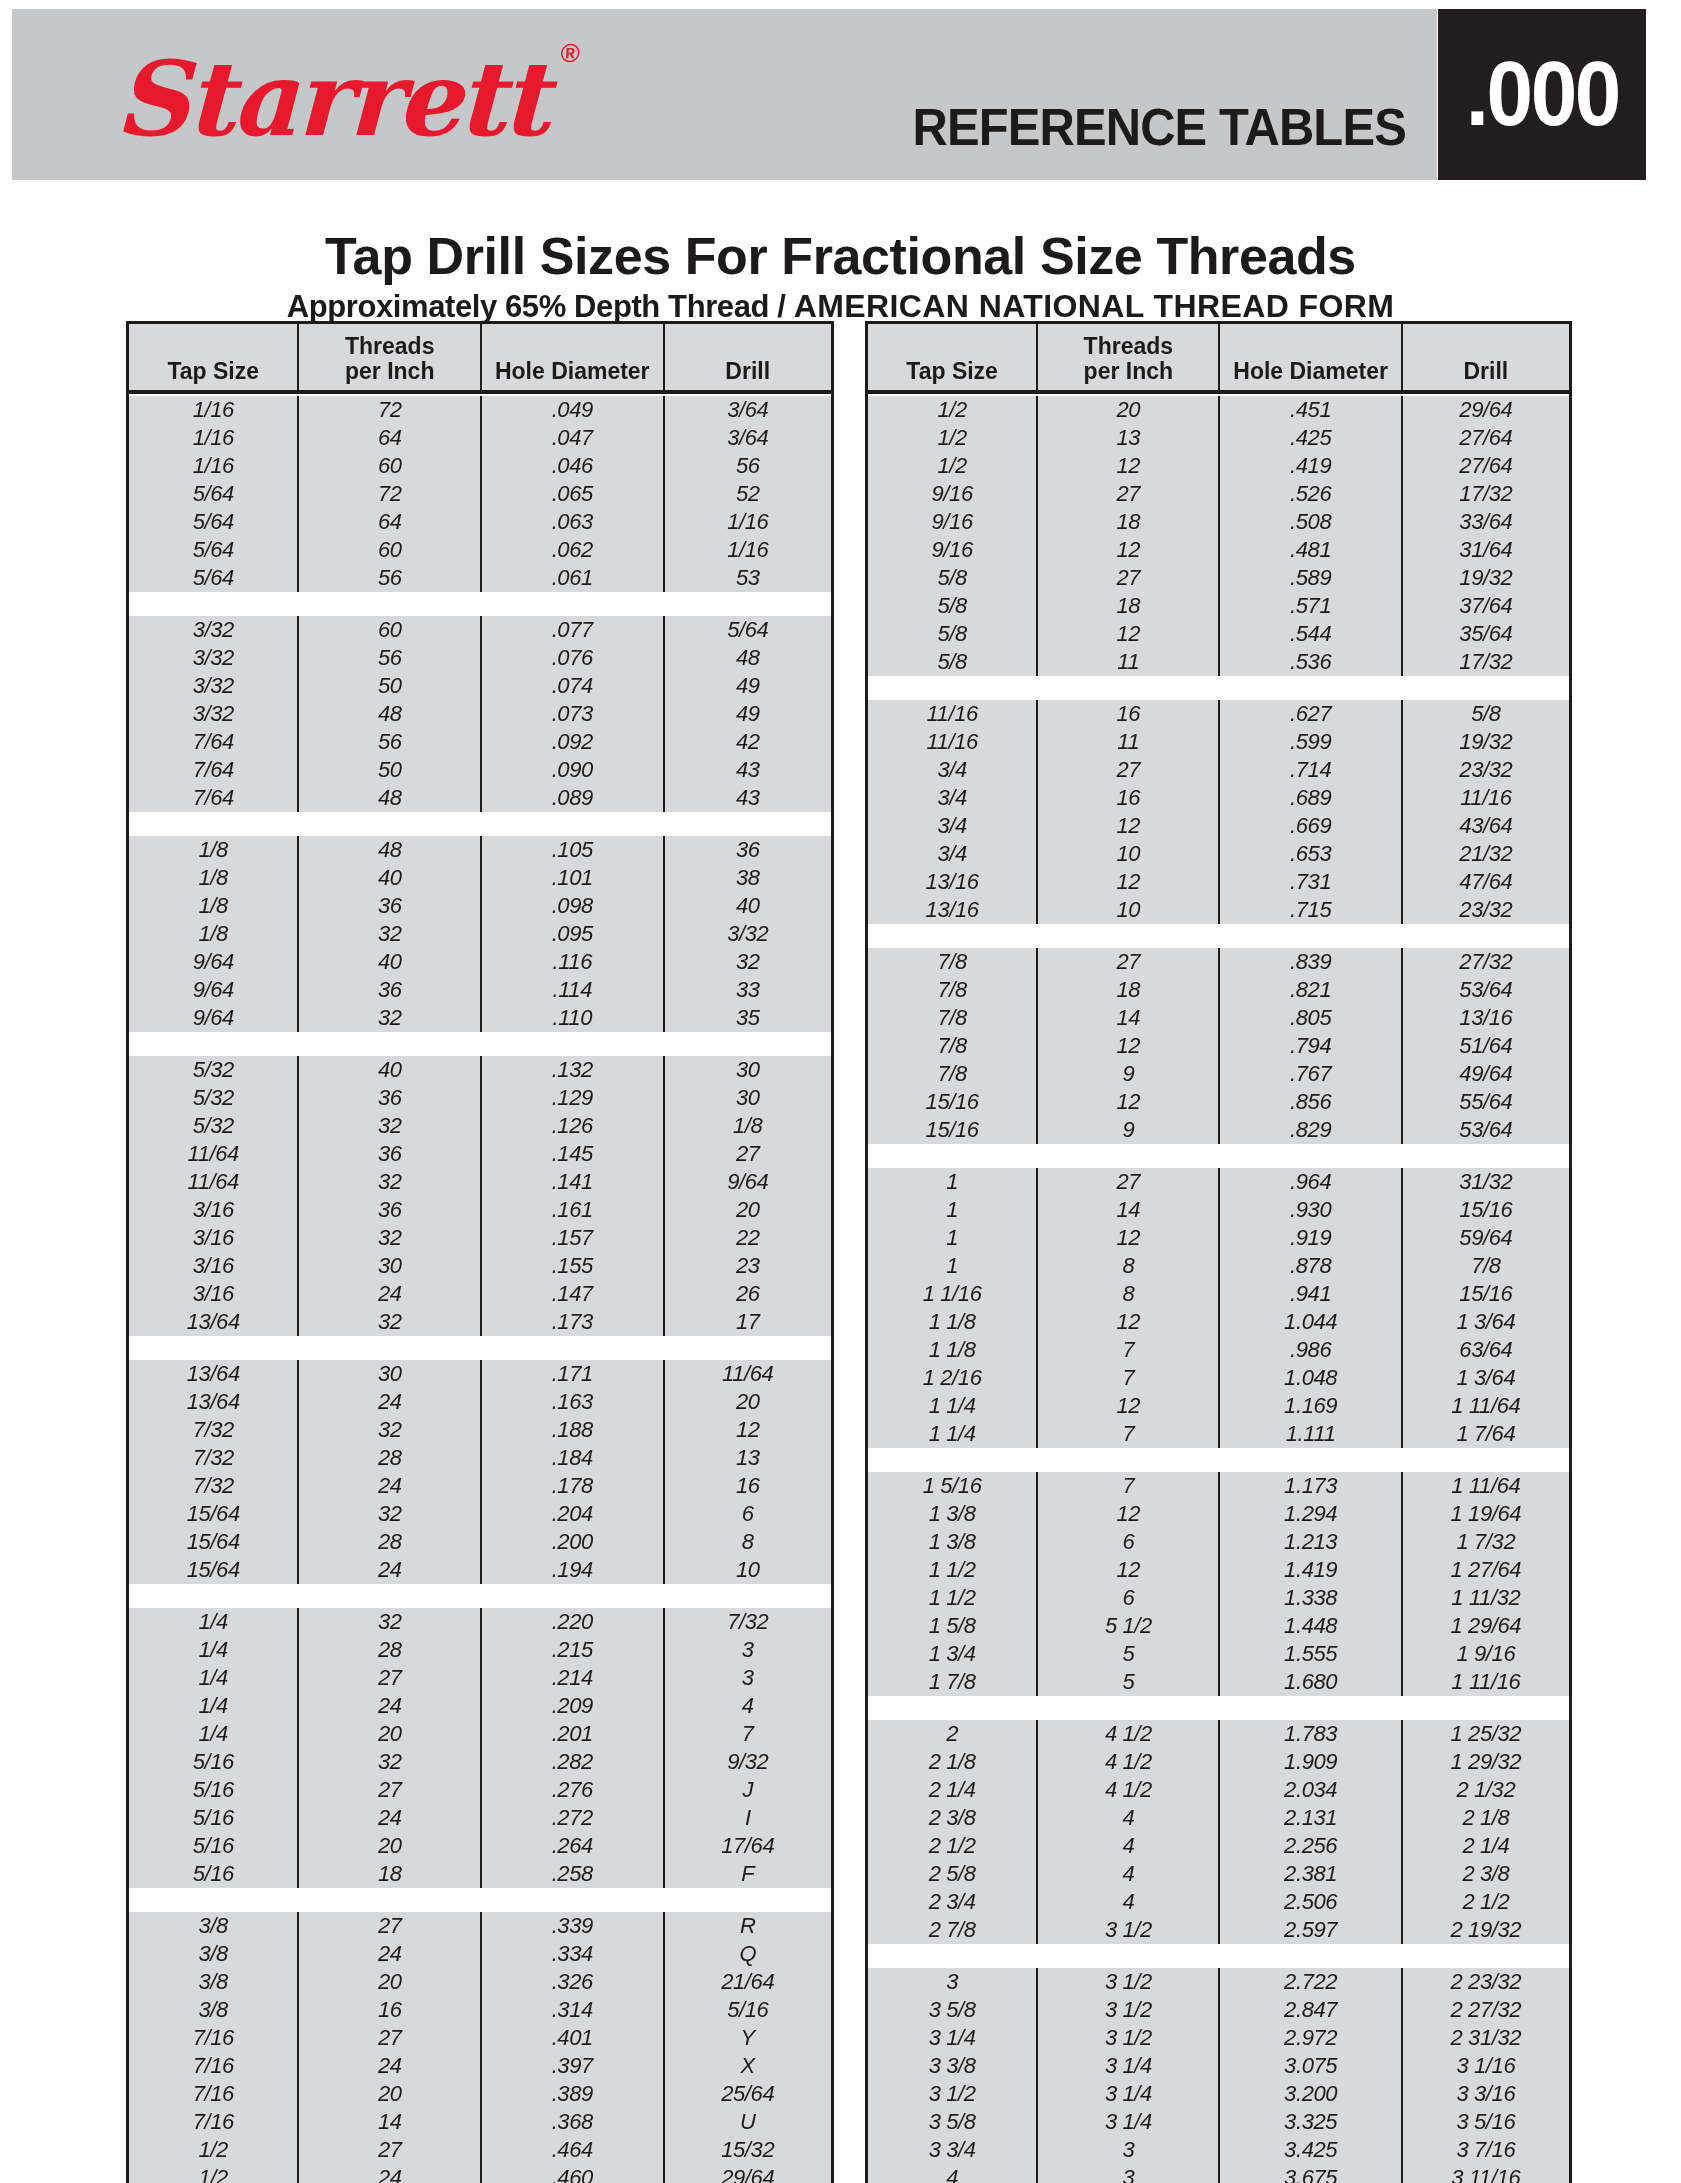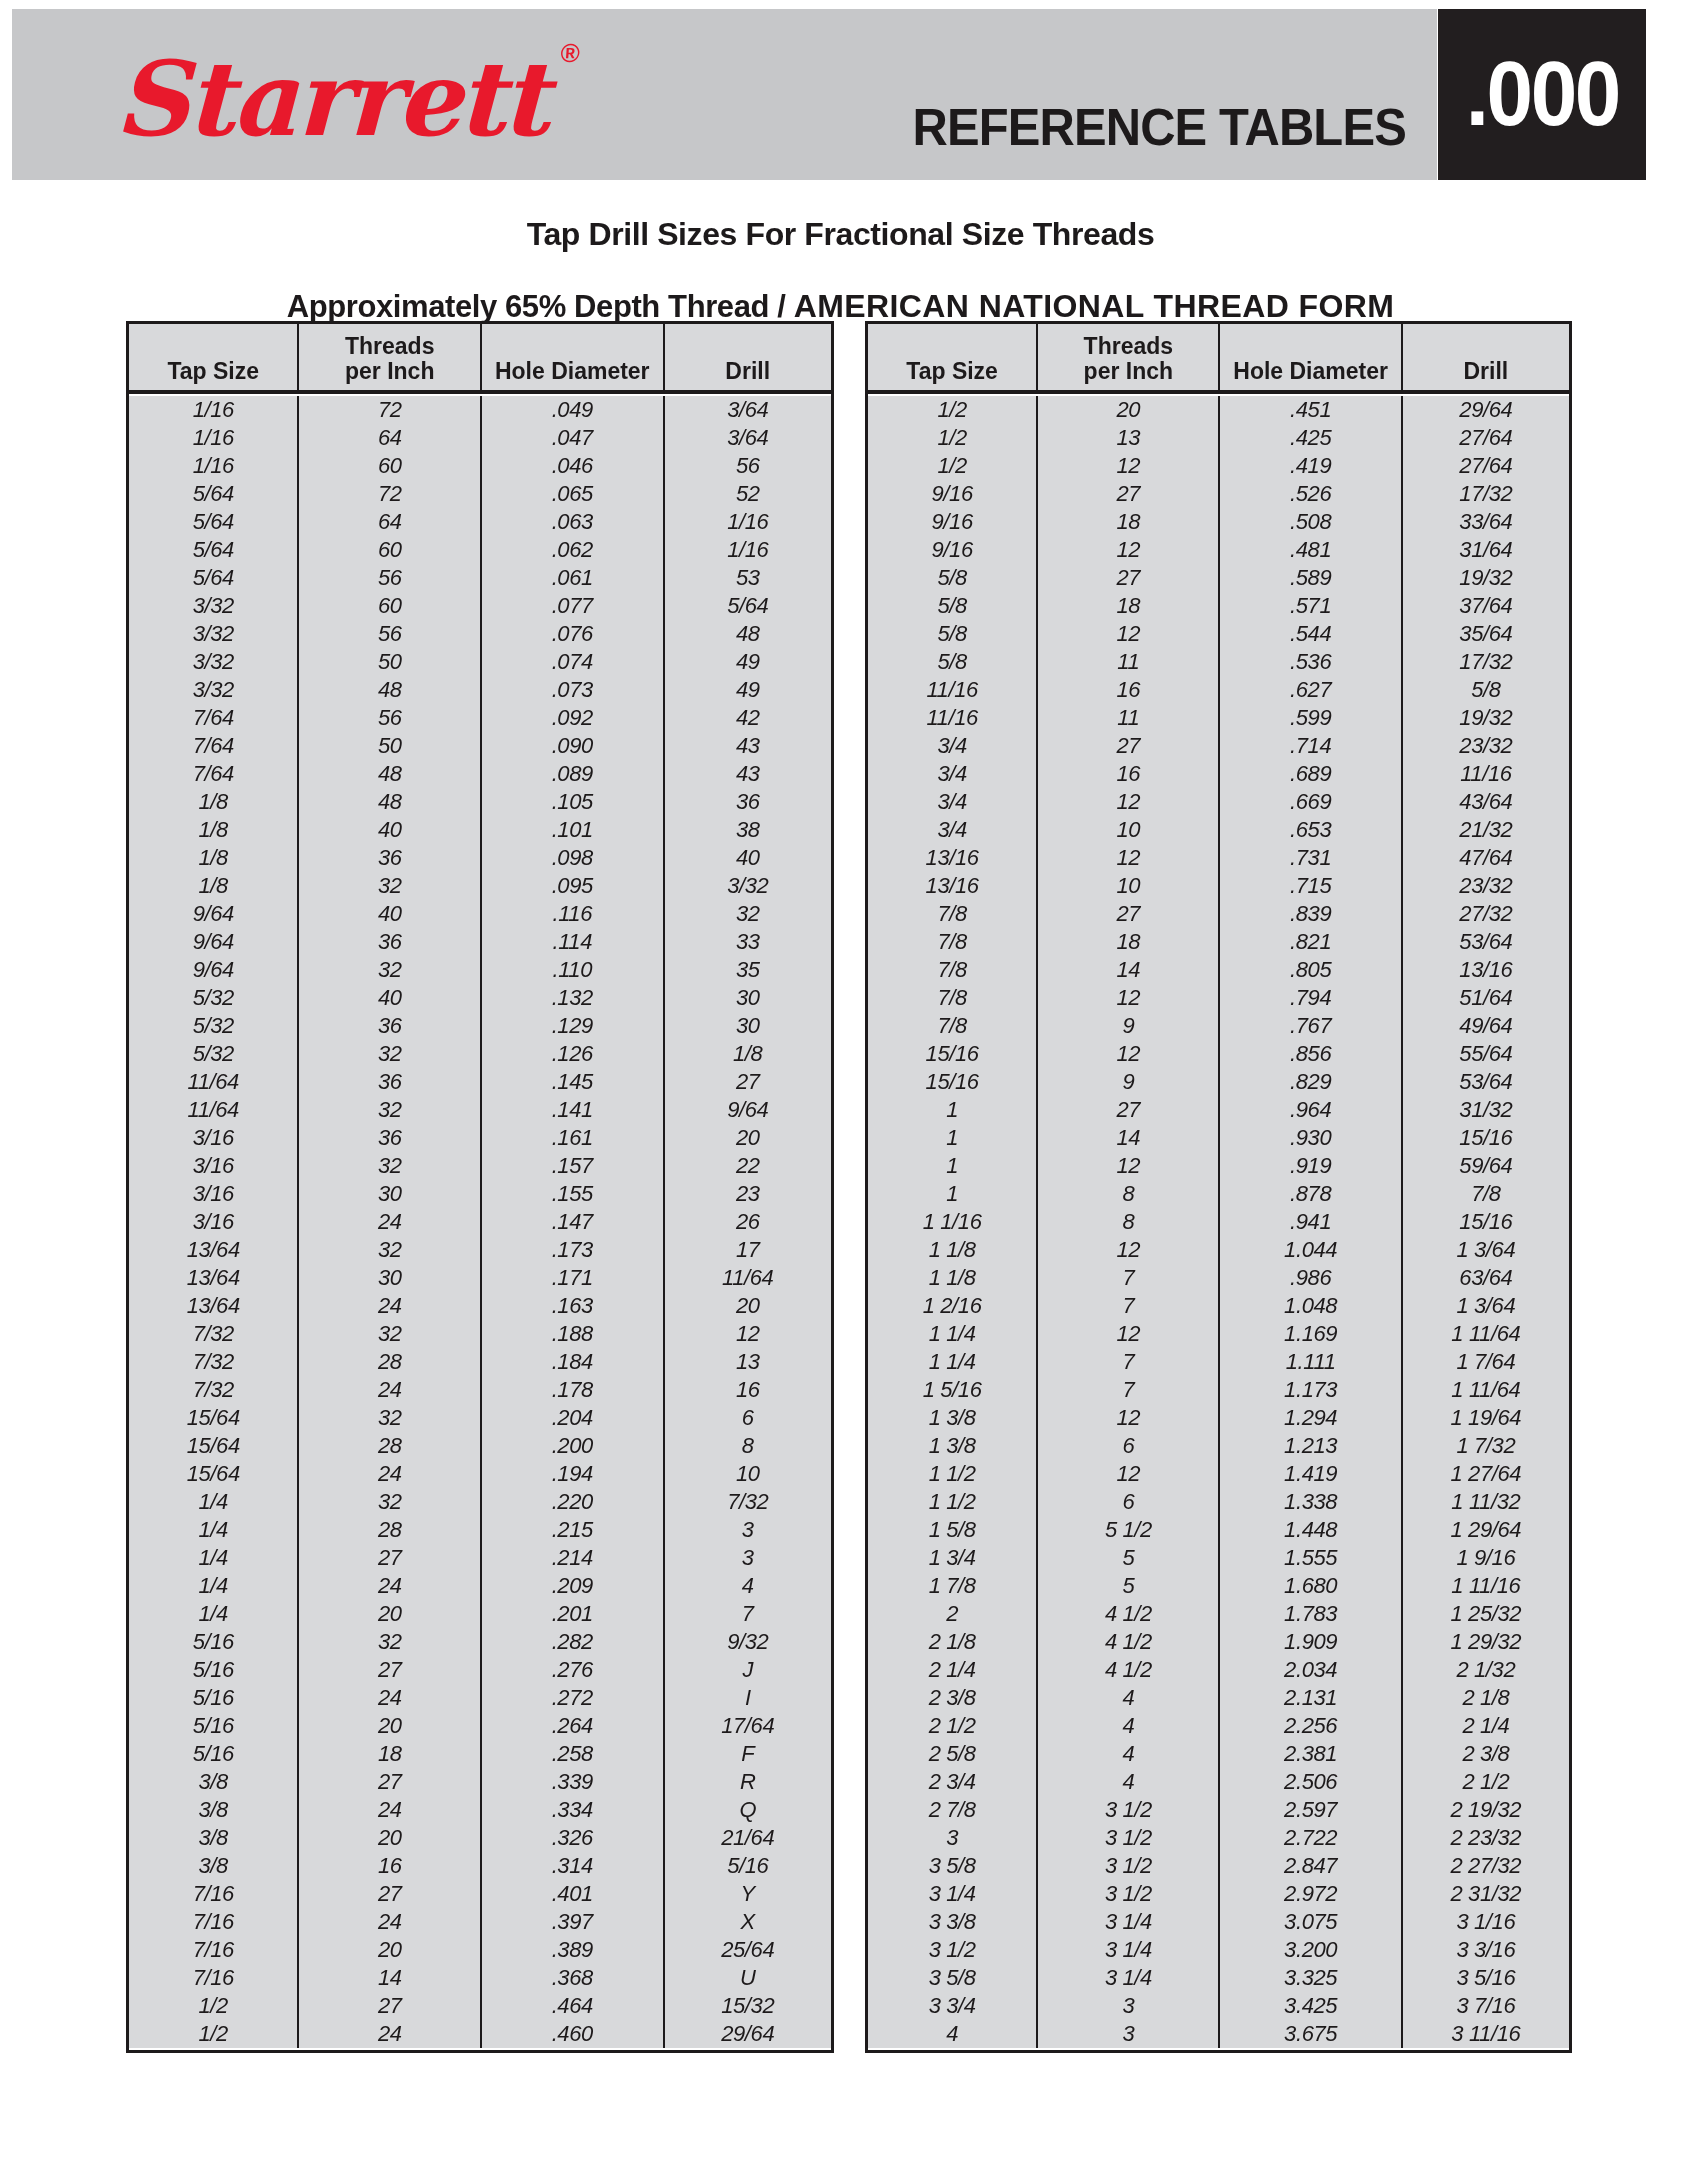--- a/index.html
+++ b/index.html
@@ -42,22 +42,22 @@
     background:var(--box_black,#221e1f);
     display:flex; align-items:center; justify-content:center;
   }
   .code-box span {
     color:#ffffff; font-weight:700; font-size:91px; letter-spacing:-2.6px;
     transform:scaleX(0.92);
   }
 
   
   .page-title {
-    position:absolute; top:216px; left:0; width:100%;
-    text-align:center; font-weight:700; font-size:32px; letter-spacing:-0.4px;
+    position:absolute; top:226px; left:0; width:100%;
+    text-align:center; font-weight:700; font-size:52px; letter-spacing:-0.4px;
   }
   .page-subtitle {
     position:absolute; top:288px; left:0; width:100%;
     text-align:center; font-weight:700; font-size:31px; letter-spacing:-0.4px;
   }
   .page-subtitle .caps { font-size:32px; letter-spacing:0.4px; }
 
   
   .dtable {
     position:absolute; top:321px;
@@ -76,21 +76,21 @@
   .th {
     display:flex; align-items:flex-end; justify-content:center;
     padding-bottom:7px;
     font-weight:700; font-size:23px; line-height:24.5px;
     text-align:center; white-space:pre-line;
   }
   .th + .th { border-left:2.6px solid var(--line_black,#1d1a1b); }
 
   .tbody { padding:1.7px 0 2.6px 0; background:#ffffff; }
   .group { background:var(--cell_gray,#d8d9db);font-style:italic; }
-  .group + .group { margin-top:0; }
+  .group + .group { margin-top:24px; }
   .row { display:grid; grid-template-columns:24% 26% 26% 24%; height:28px; }
   .cell {
     display:flex; align-items:center; justify-content:center;
     font-size:22px; letter-spacing:-0.4px; white-space:nowrap;
   }
   .cell + .cell { border-left:2.6px solid var(--line_black,#1d1a1b); }
 </style>
 </head>
 <body>
 

